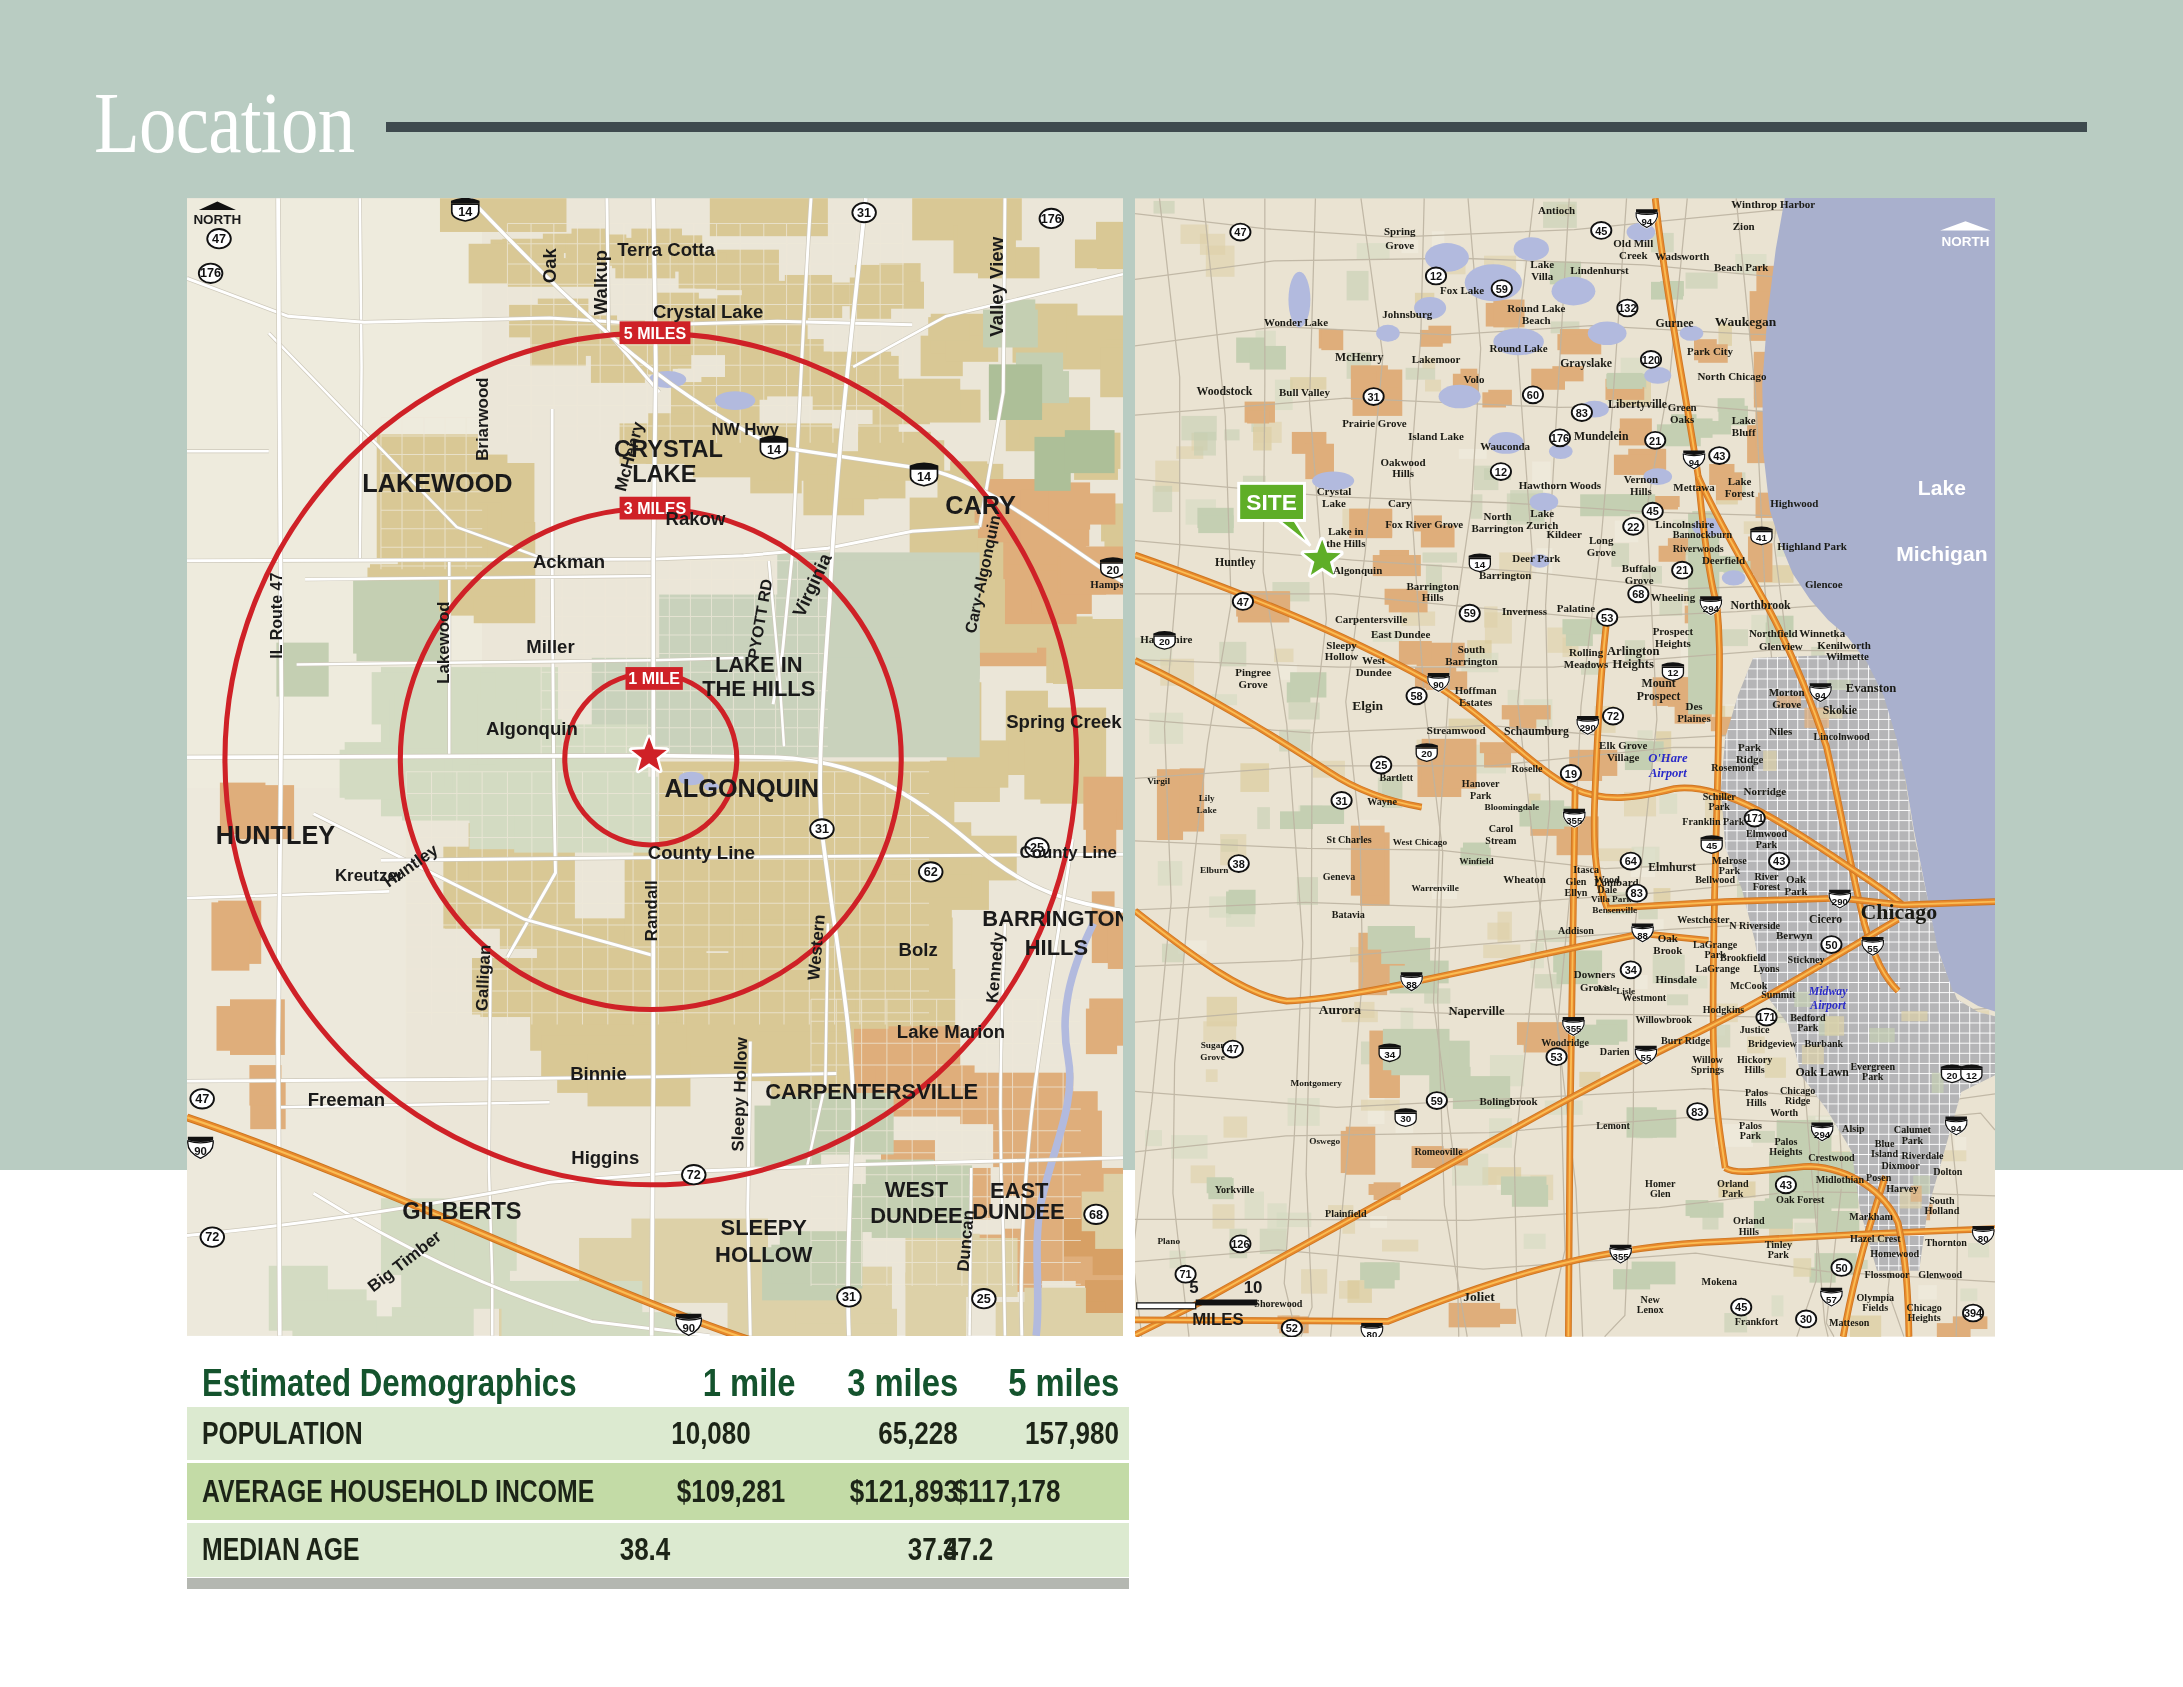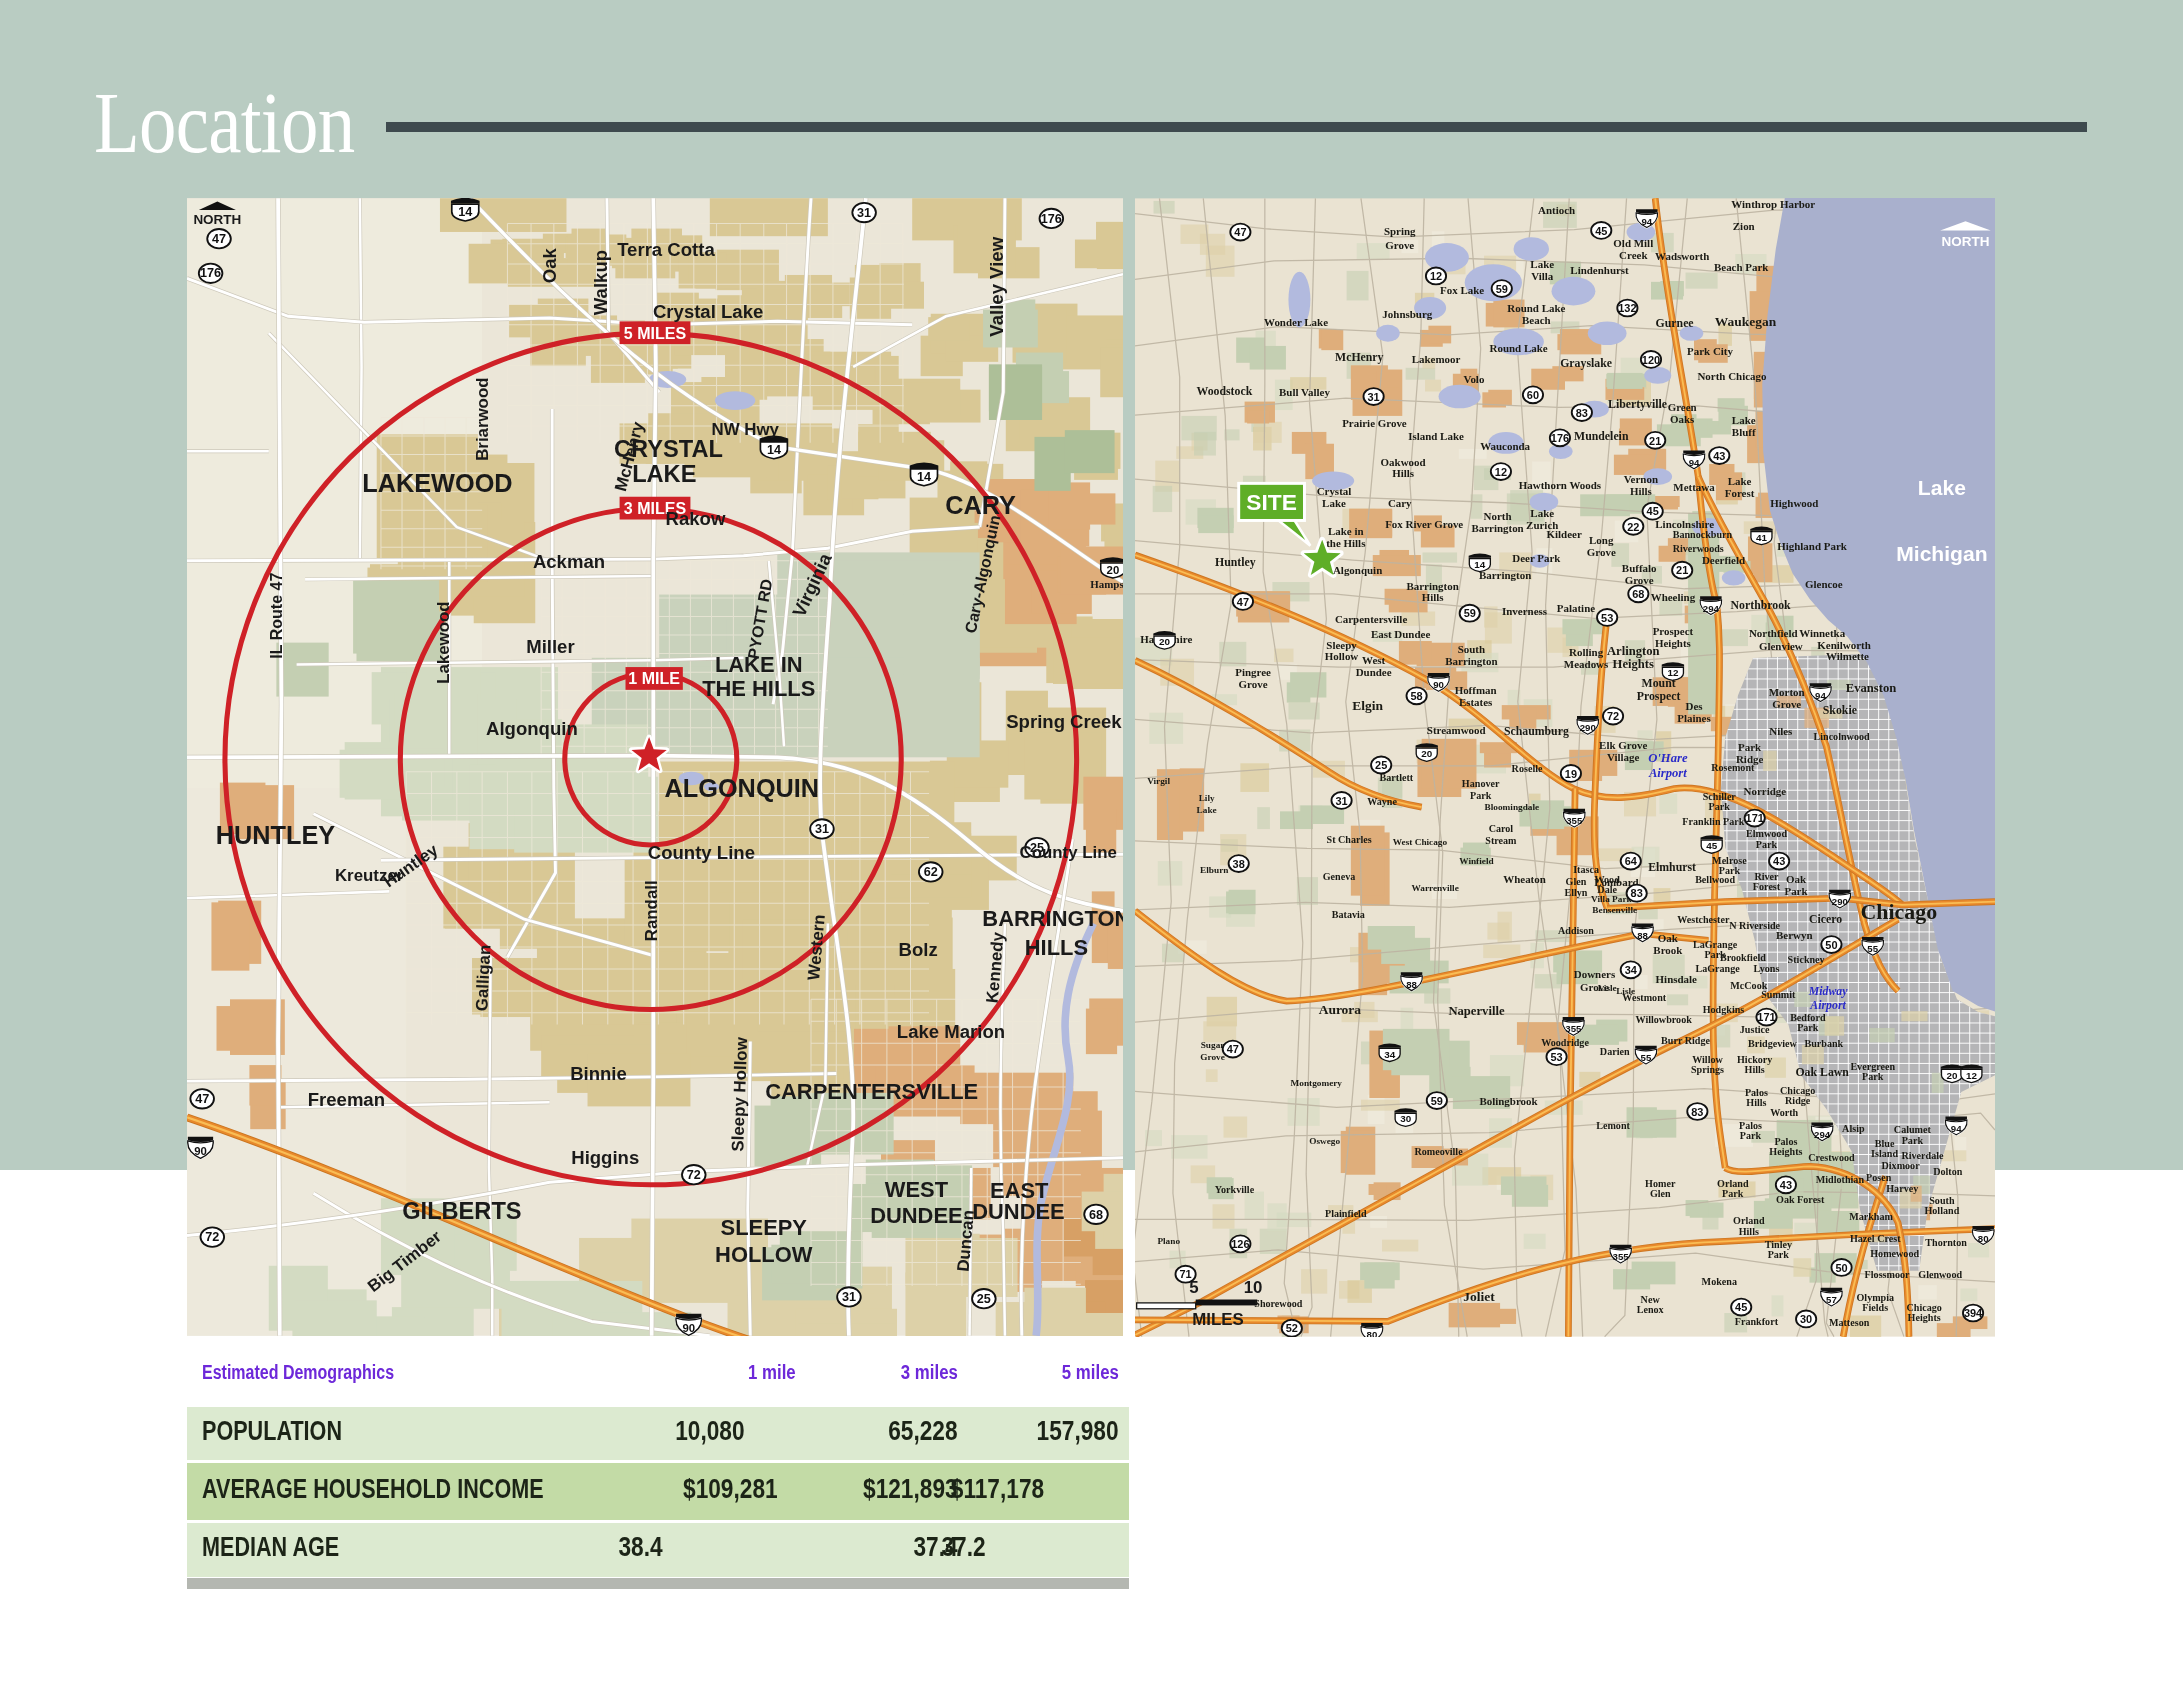--- a/index.html
+++ b/index.html
@@ -1,24 +1,24 @@
 <!DOCTYPE html>
 <html style="font-size:13.5px"><head><meta charset="utf-8"><style>
 *{margin:0;padding:0;box-sizing:border-box}
 body{width:2183px;height:1687px;position:relative;background:#ffffff;font-family:"Liberation Sans",sans-serif;overflow:hidden}
 .band{position:absolute;left:0;top:0;width:2183px;height:1170px;background:#b9ccc2}
 .title{position:absolute;left:94px;top:80px;font-family:"Liberation Serif",serif;font-size:86px;color:#ffffff;line-height:1;letter-spacing:-0.8px;transform:scaleX(0.87);transform-origin:0 0}
 .rule{position:absolute;left:386px;top:122px;width:1701px;height:10px;background:#3e4a4e}
 .mapL{position:absolute;left:187px;top:198px}
 .mapR{position:absolute;left:1135px;top:198px}
-.th{position:absolute;font-size:20px;font-weight:bold;color:#6d28d9;white-space:nowrap}
+.th{position:absolute;font-size:39px;font-weight:bold;color:#14532d;white-space:nowrap}
 .cd{display:inline-block;transform:scaleX(0.8);transform-origin:0 50%}
 .cdr{display:inline-block;transform:scaleX(0.84);transform-origin:100% 50%}
 .row{position:absolute;left:187px;width:942px}
-.cell{position:absolute;font-size:27px;font-weight:bold;color:#1c2417;white-space:nowrap}
+.cell{position:absolute;font-size:31px;font-weight:bold;color:#1c2417;white-space:nowrap}
 </style></head><body>
 <div class="band"></div>
 <div class="title">Location</div>
 <div class="rule"></div>
 <svg class="mapL" width="936" height="1138" viewBox="0 0 1110 1349">
     <rect x="0" y="0" width="1110" height="1349" fill="#ebe6d8"></rect>
     <rect x="0" y="0" width="350" height="700" fill="#f0ecdf" opacity="0.7"></rect>
     <rect x="0" y="700" width="260" height="649" fill="#f0ecdf" opacity="0.5"></rect>
     <rect x="374" y="48" width="73" height="38" fill="#d9c895"></rect>
     <rect x="380" y="71" width="105" height="34" fill="#d9c895"></rect>

